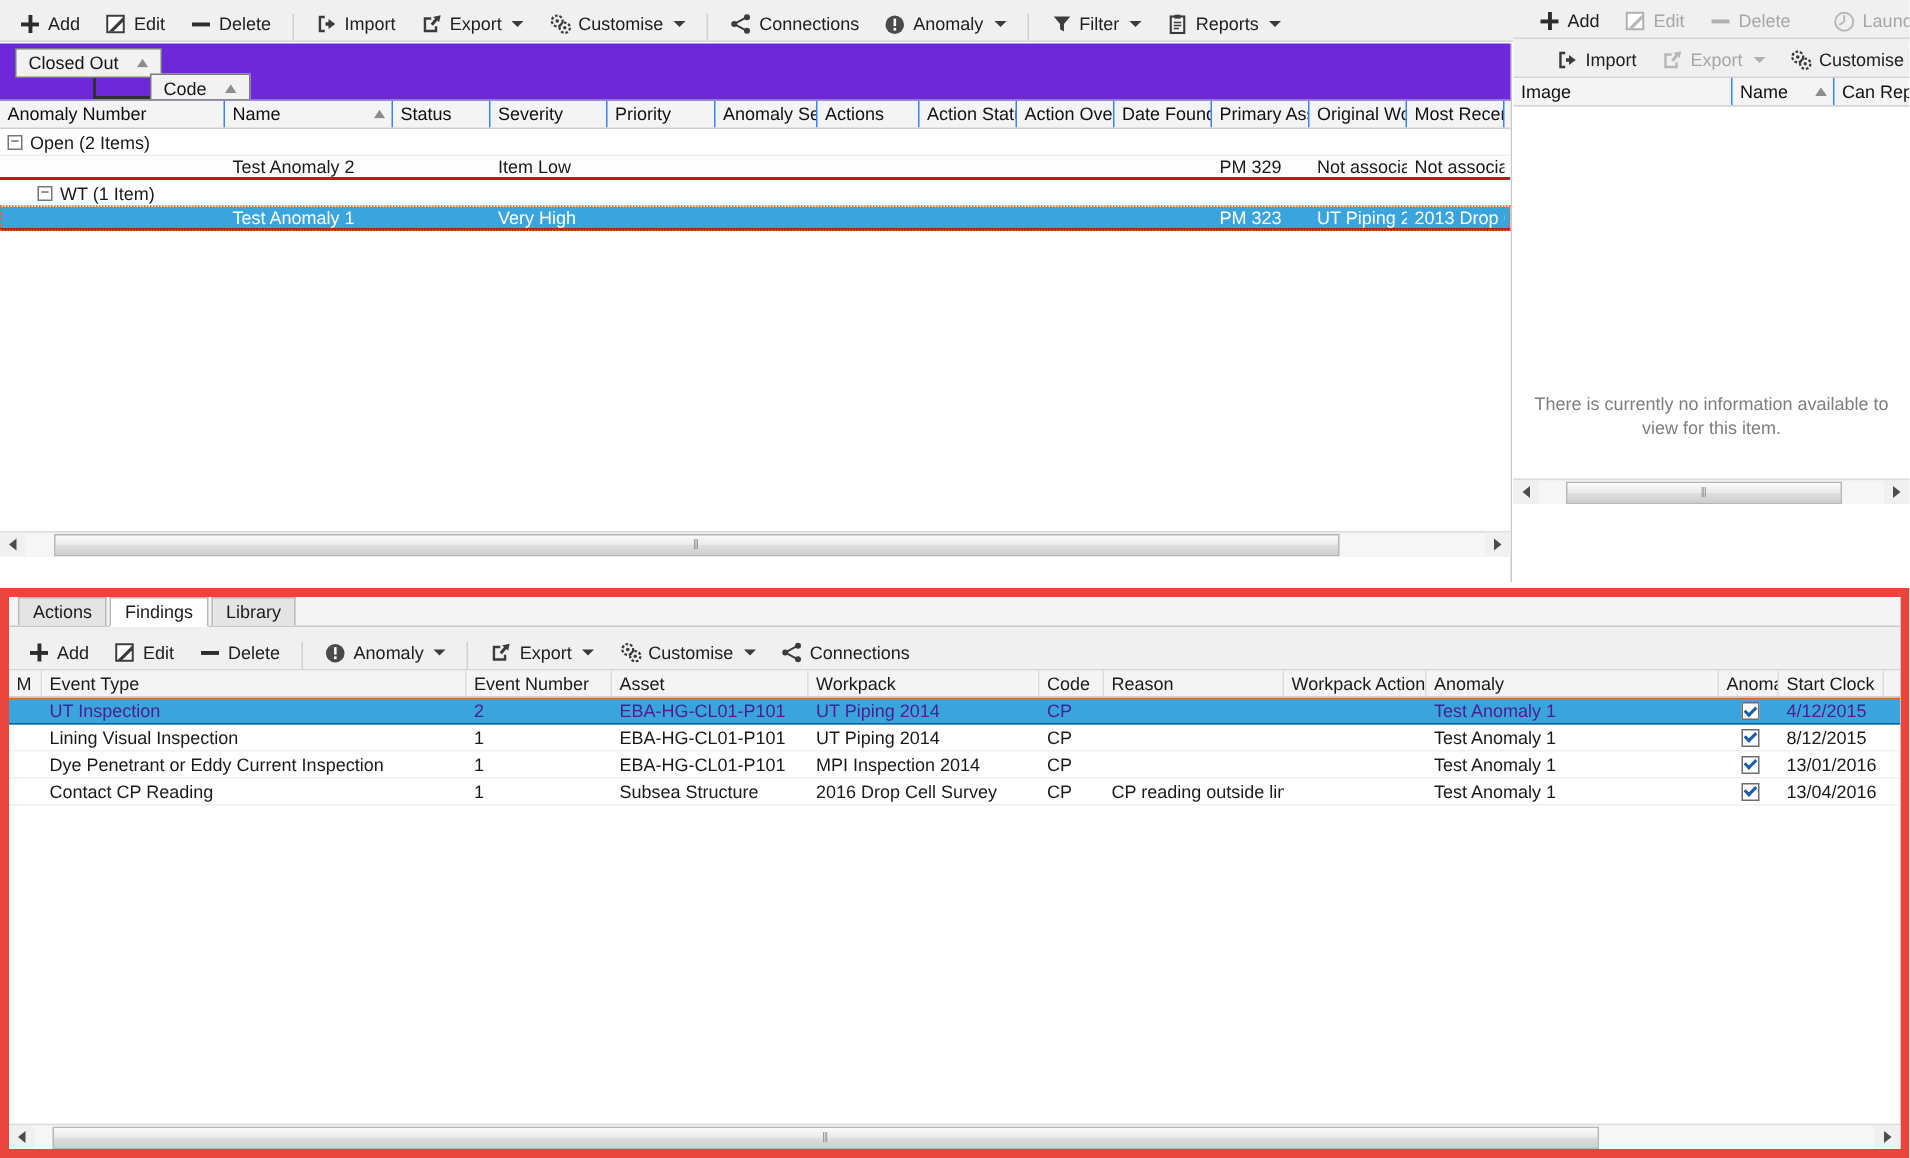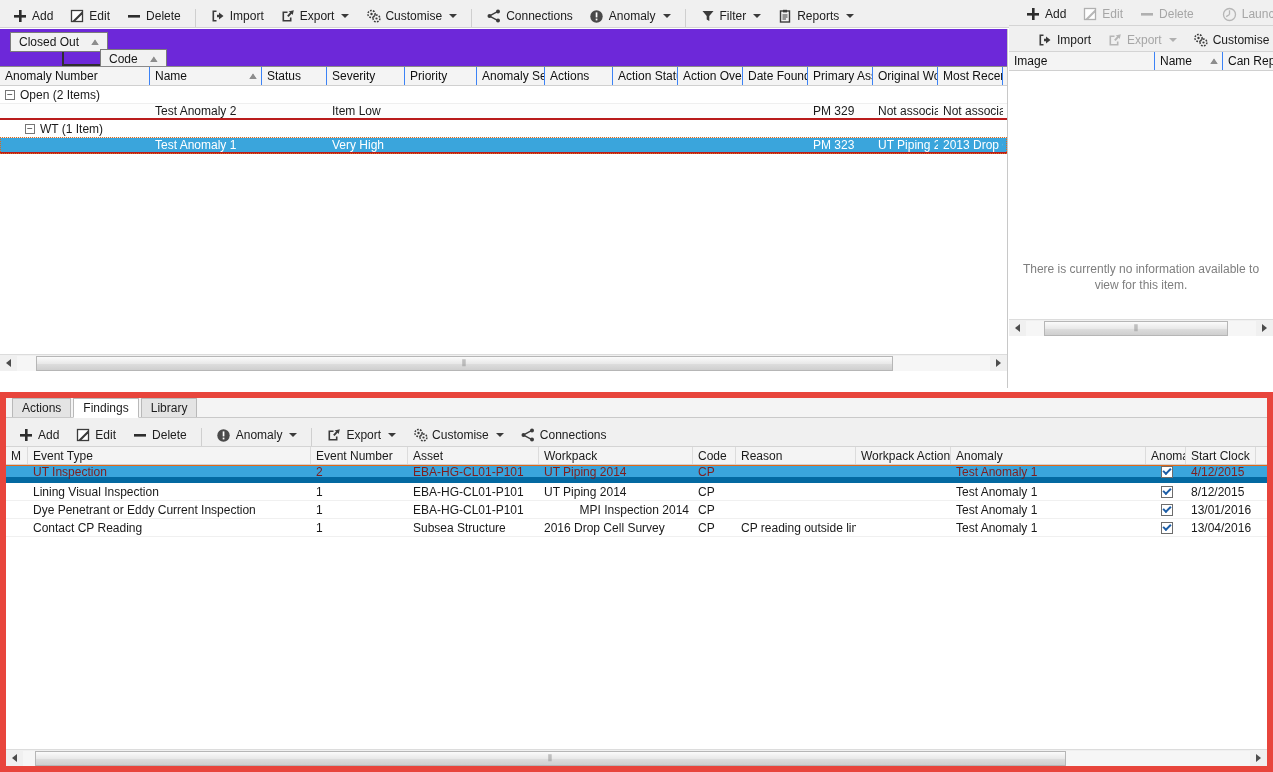--- a/index.html
+++ b/index.html
@@ -273,23 +273,23 @@
   .frow {
     display: flex; align-items: center;
     height: 18px;
     font-size: 12px;
     white-space: nowrap;
     border-bottom: 1px solid #f0f0f0;
     cursor: default;
   }
   .frow.selected {
     background: #3aa5dc;
-    color: #7f1d1d;
+    color: #4c1d95;
     border-top: 1px solid #e06818;
-    border-bottom: 6px solid #0369a1;
+    border-bottom: 1px solid #0369a1;
   }
   .fcell { flex: none; padding: 0 4px 0 5px; overflow: hidden; }
   .chk {
     width: 12px; height: 12px;
     border: 1px solid #6c6c6c;
     background: #ffffff;
     display: inline-flex; align-items: center; justify-content: center;
     position: relative;
   }
   .chk::after {
@@ -810,21 +810,21 @@
             <div class="fcell" style="width: 40px; display: flex; justify-content: center;">
               <span class="chk"></span>
             </div>
             <div class="fcell" style="width: 70px;">8/12/2015</div>
           </div>
           <div class="frow">
             <div class="fcell" style="width: 22px;"></div>
             <div class="fcell" style="width: 283px;">Dye Penetrant or Eddy Current Inspection</div>
             <div class="fcell" style="width: 97px;">1</div>
             <div class="fcell" style="width: 131px;">EBA-HG-CL01-P101</div>
-            <div class="fcell" style="width: 154px; text-align: right;">MPI Inspection 2014</div>
+            <div class="fcell" style="width: 154px;">MPI Inspection 2014</div>
             <div class="fcell" style="width: 43px;">CP</div>
             <div class="fcell" style="width: 120px;"></div>
             <div class="fcell" style="width: 95px;"></div>
             <div class="fcell" style="width: 195px;">Test Anomaly 1</div>
             <div class="fcell" style="width: 40px; display: flex; justify-content: center;">
               <span class="chk"></span>
             </div>
             <div class="fcell" style="width: 70px;">13/01/2016</div>
           </div>
           <div class="frow">

